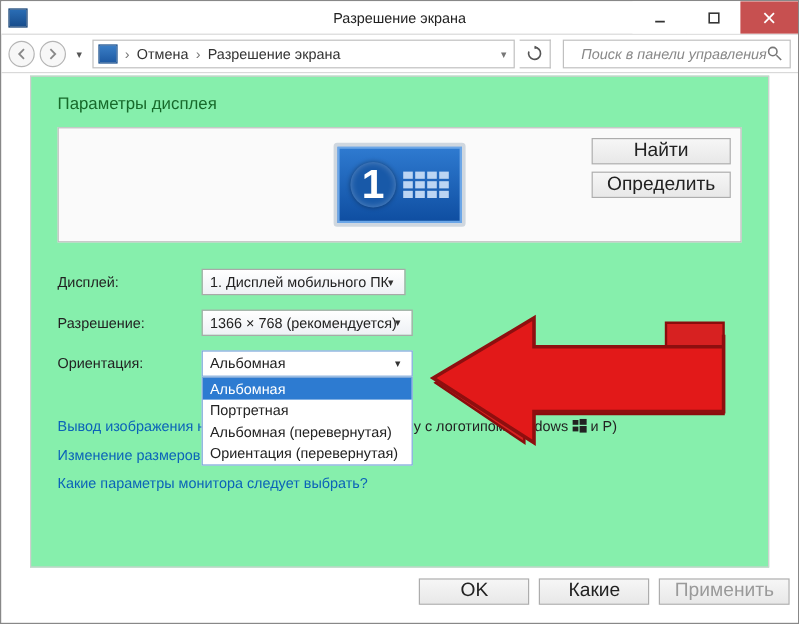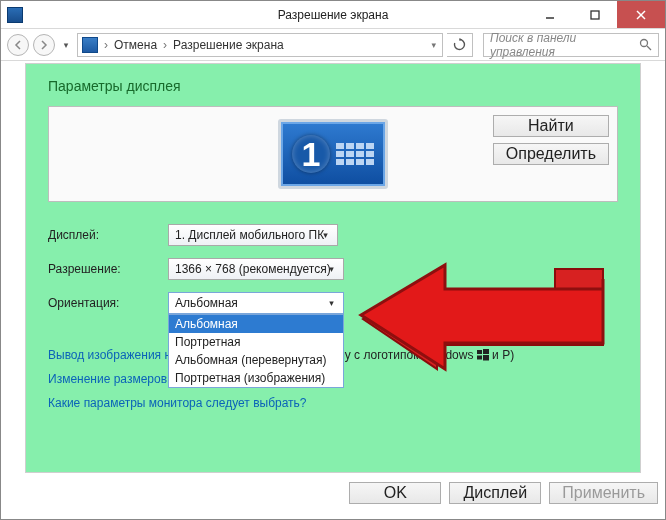--- a/index.html
+++ b/index.html
@@ -97,21 +97,21 @@
   }
   .refresh-slot{
     width:26px;height:24px;
     border:1px solid #c0c0c0;
     border-left:none;
     display:flex;align-items:center;justify-content:center;
     color:#555;
     background:#fff;
   }
   .search {
-    width: 176px;
+    width: 190px;
     height: 24px;
     border: 1px solid #c0c0c0;
     margin-left: 6px;
     display:flex; align-items:center;
     color:#888;
     padding:0 6px;
     font-style: italic;
     justify-content: flex-end;
   }
   
@@ -368,21 +368,21 @@
     <div class="form-row" style="margin-bottom:0">
       <label>Ориентация:</label>
       <div class="combo wide open">
         <span>Альбомная</span>
         <span class="chev">▾</span>
       </div>
       <div class="dropdown">
         <div class="opt sel">Альбомная</div>
         <div class="opt">Портретная</div>
         <div class="opt">Альбомная (перевернутая)</div>
-        <div class="opt">Портретная (изображения)</div>
+        <div class="opt">Ориентация (перевернутая)</div>
       </div>
     </div>
   </div>
 
   <div class="links">
     <div class="linkline">
       <span class="link">Вывод изображения на</span>
       <span style="visibility:hidden">xxxxxxxxxxxxxxxxxxxxxxxx</span>
       <span>ишу с логотипом Windows</span>
       <span class="win-logo">
@@ -398,21 +398,21 @@
     <div class="linkline"><span class="link">Изменение размеров текста и других элементов</span></div>
     <div class="linkline"><span class="link">Какие параметры монитора следует выбрать?</span></div>
   </div>
 </div>
 
 <div class="footer">
   <div class="btn">
       <span>OK</span>
     </div>
   <div class="btn">
-      <span>Дисплей</span>
+      <span>Какие</span>
     </div>
   <div class="btn disabled">
       <span>Применить</span>
     </div>
 </div>
 
 <div class="arrow-annot">
   <svg width="260" height="120">
     <defs></defs>
     <path d="M250 10 L250 86 L84 86 L84 110 L10 60 L84 14 L84 36 L202 36 L202 10 Z" fill="#d72121" stroke="#8a0c0c" stroke-width="2" transform="translate(0,0)"></path>

